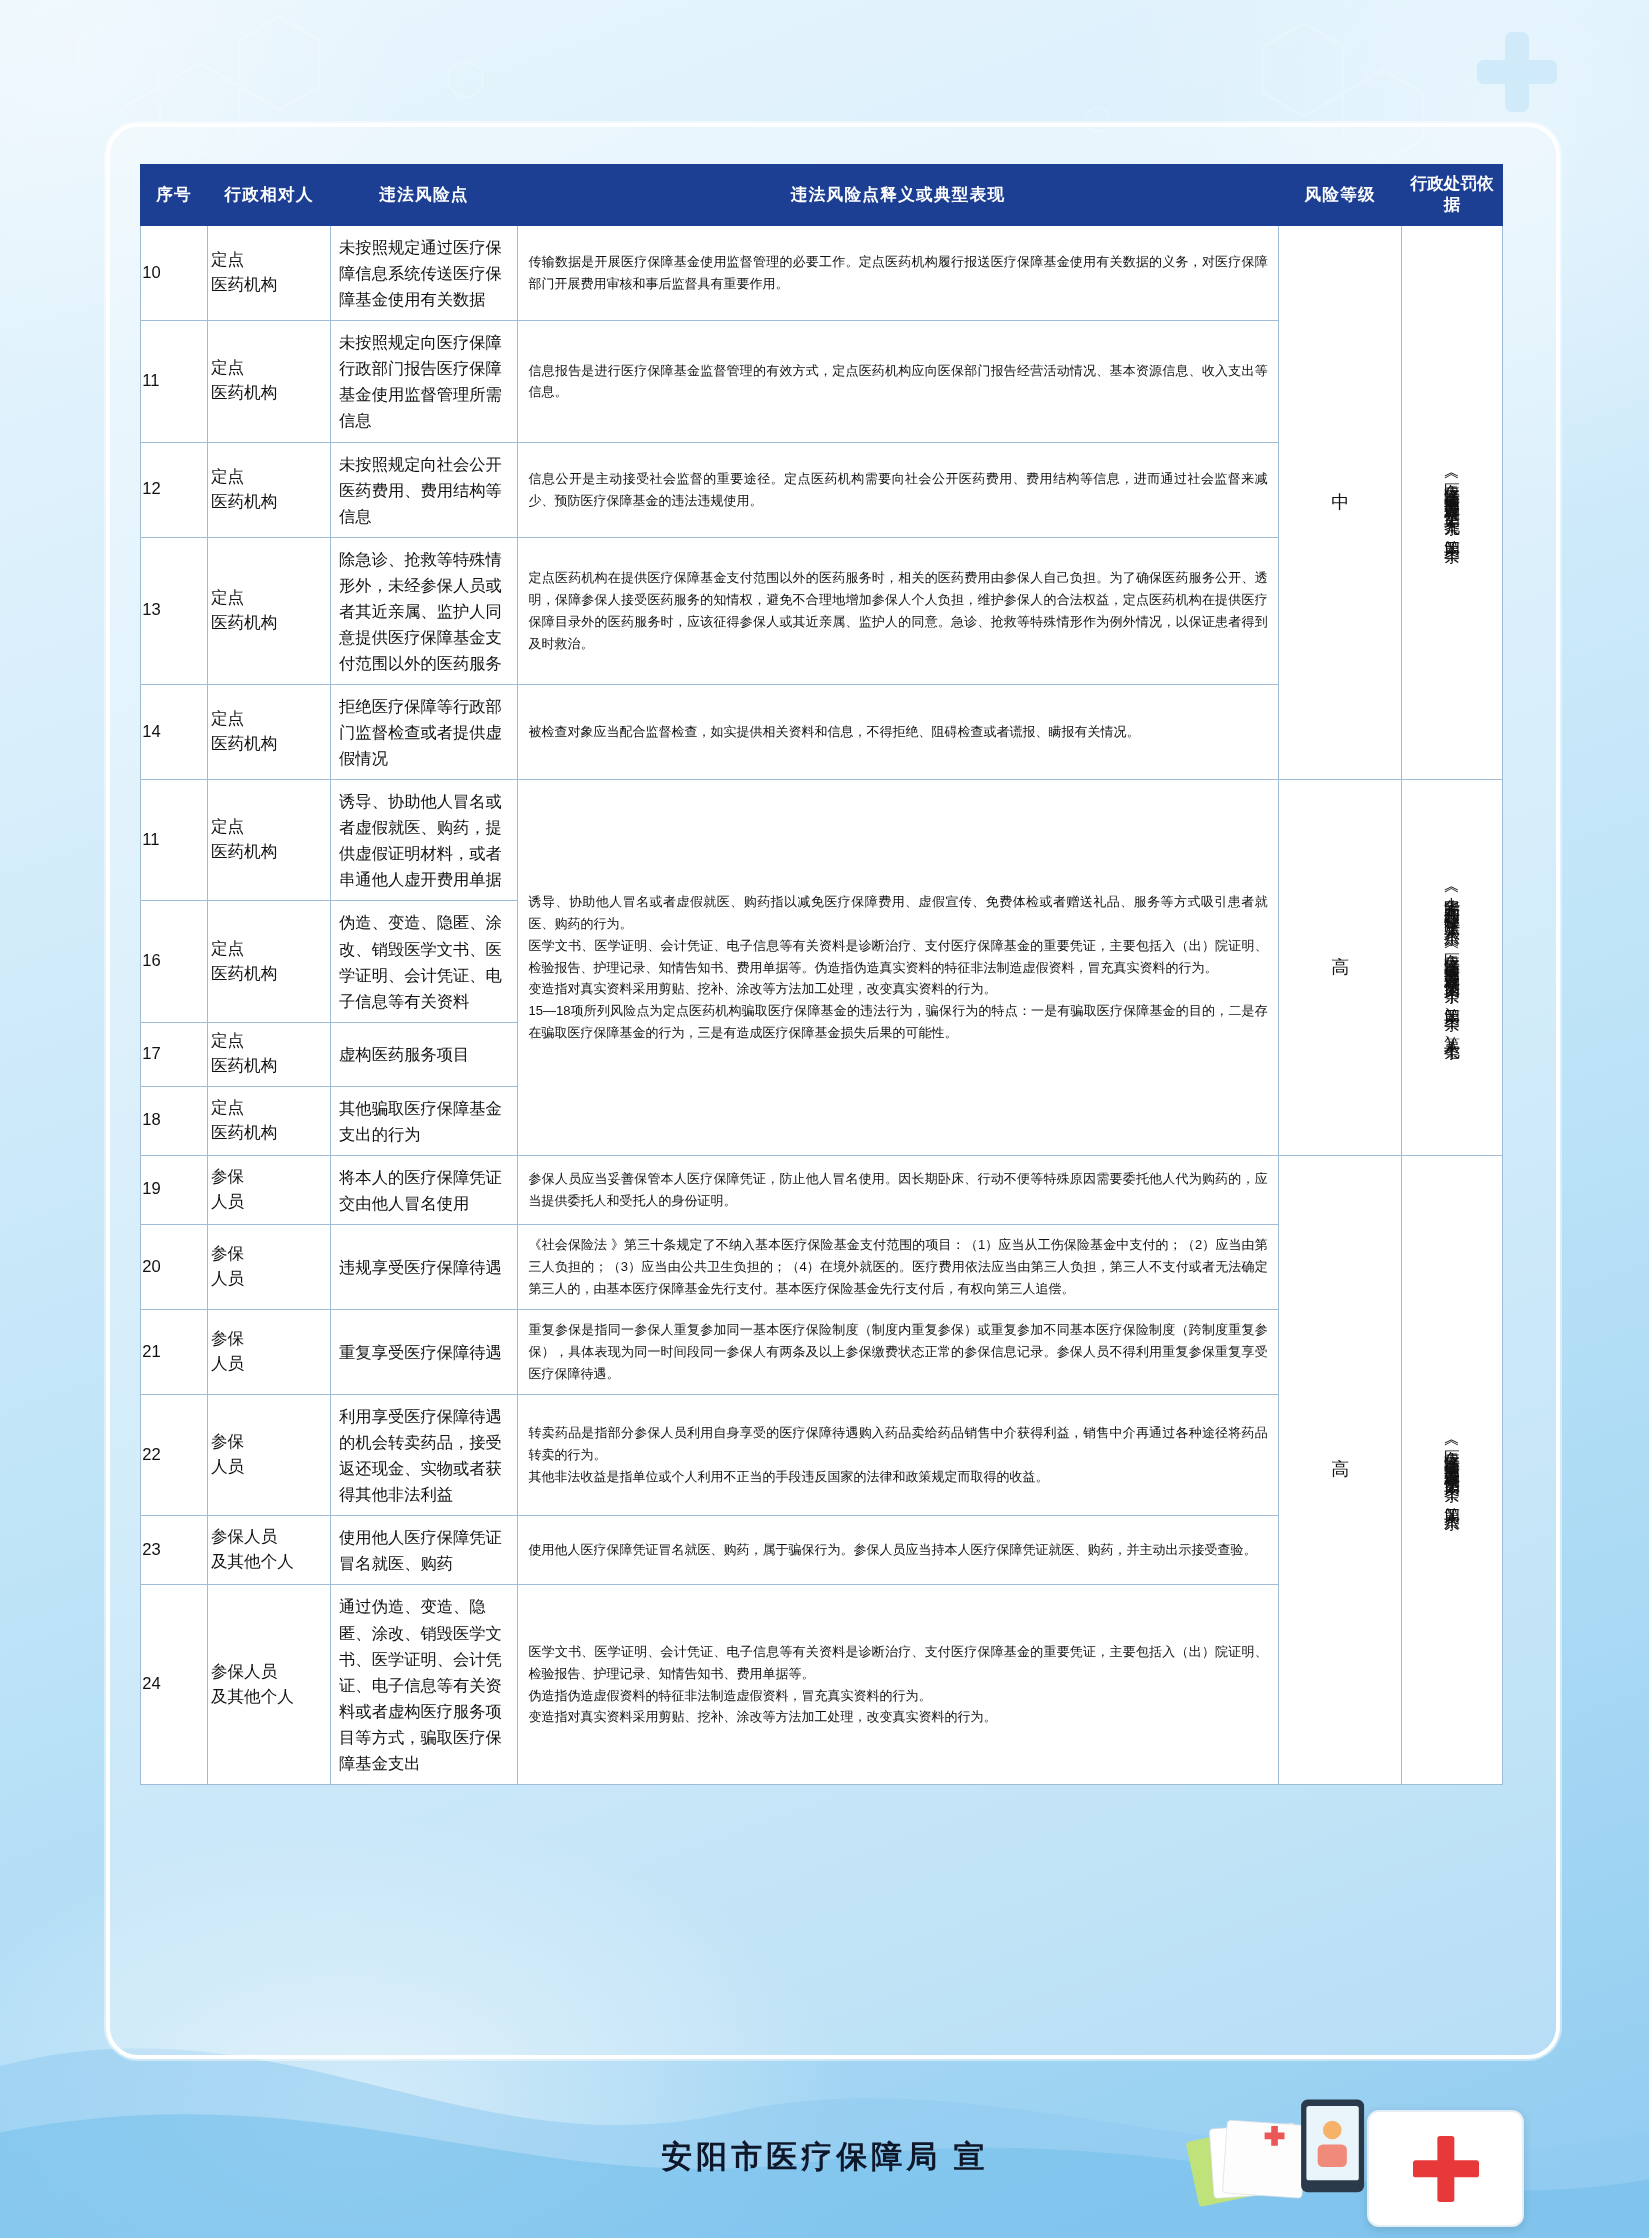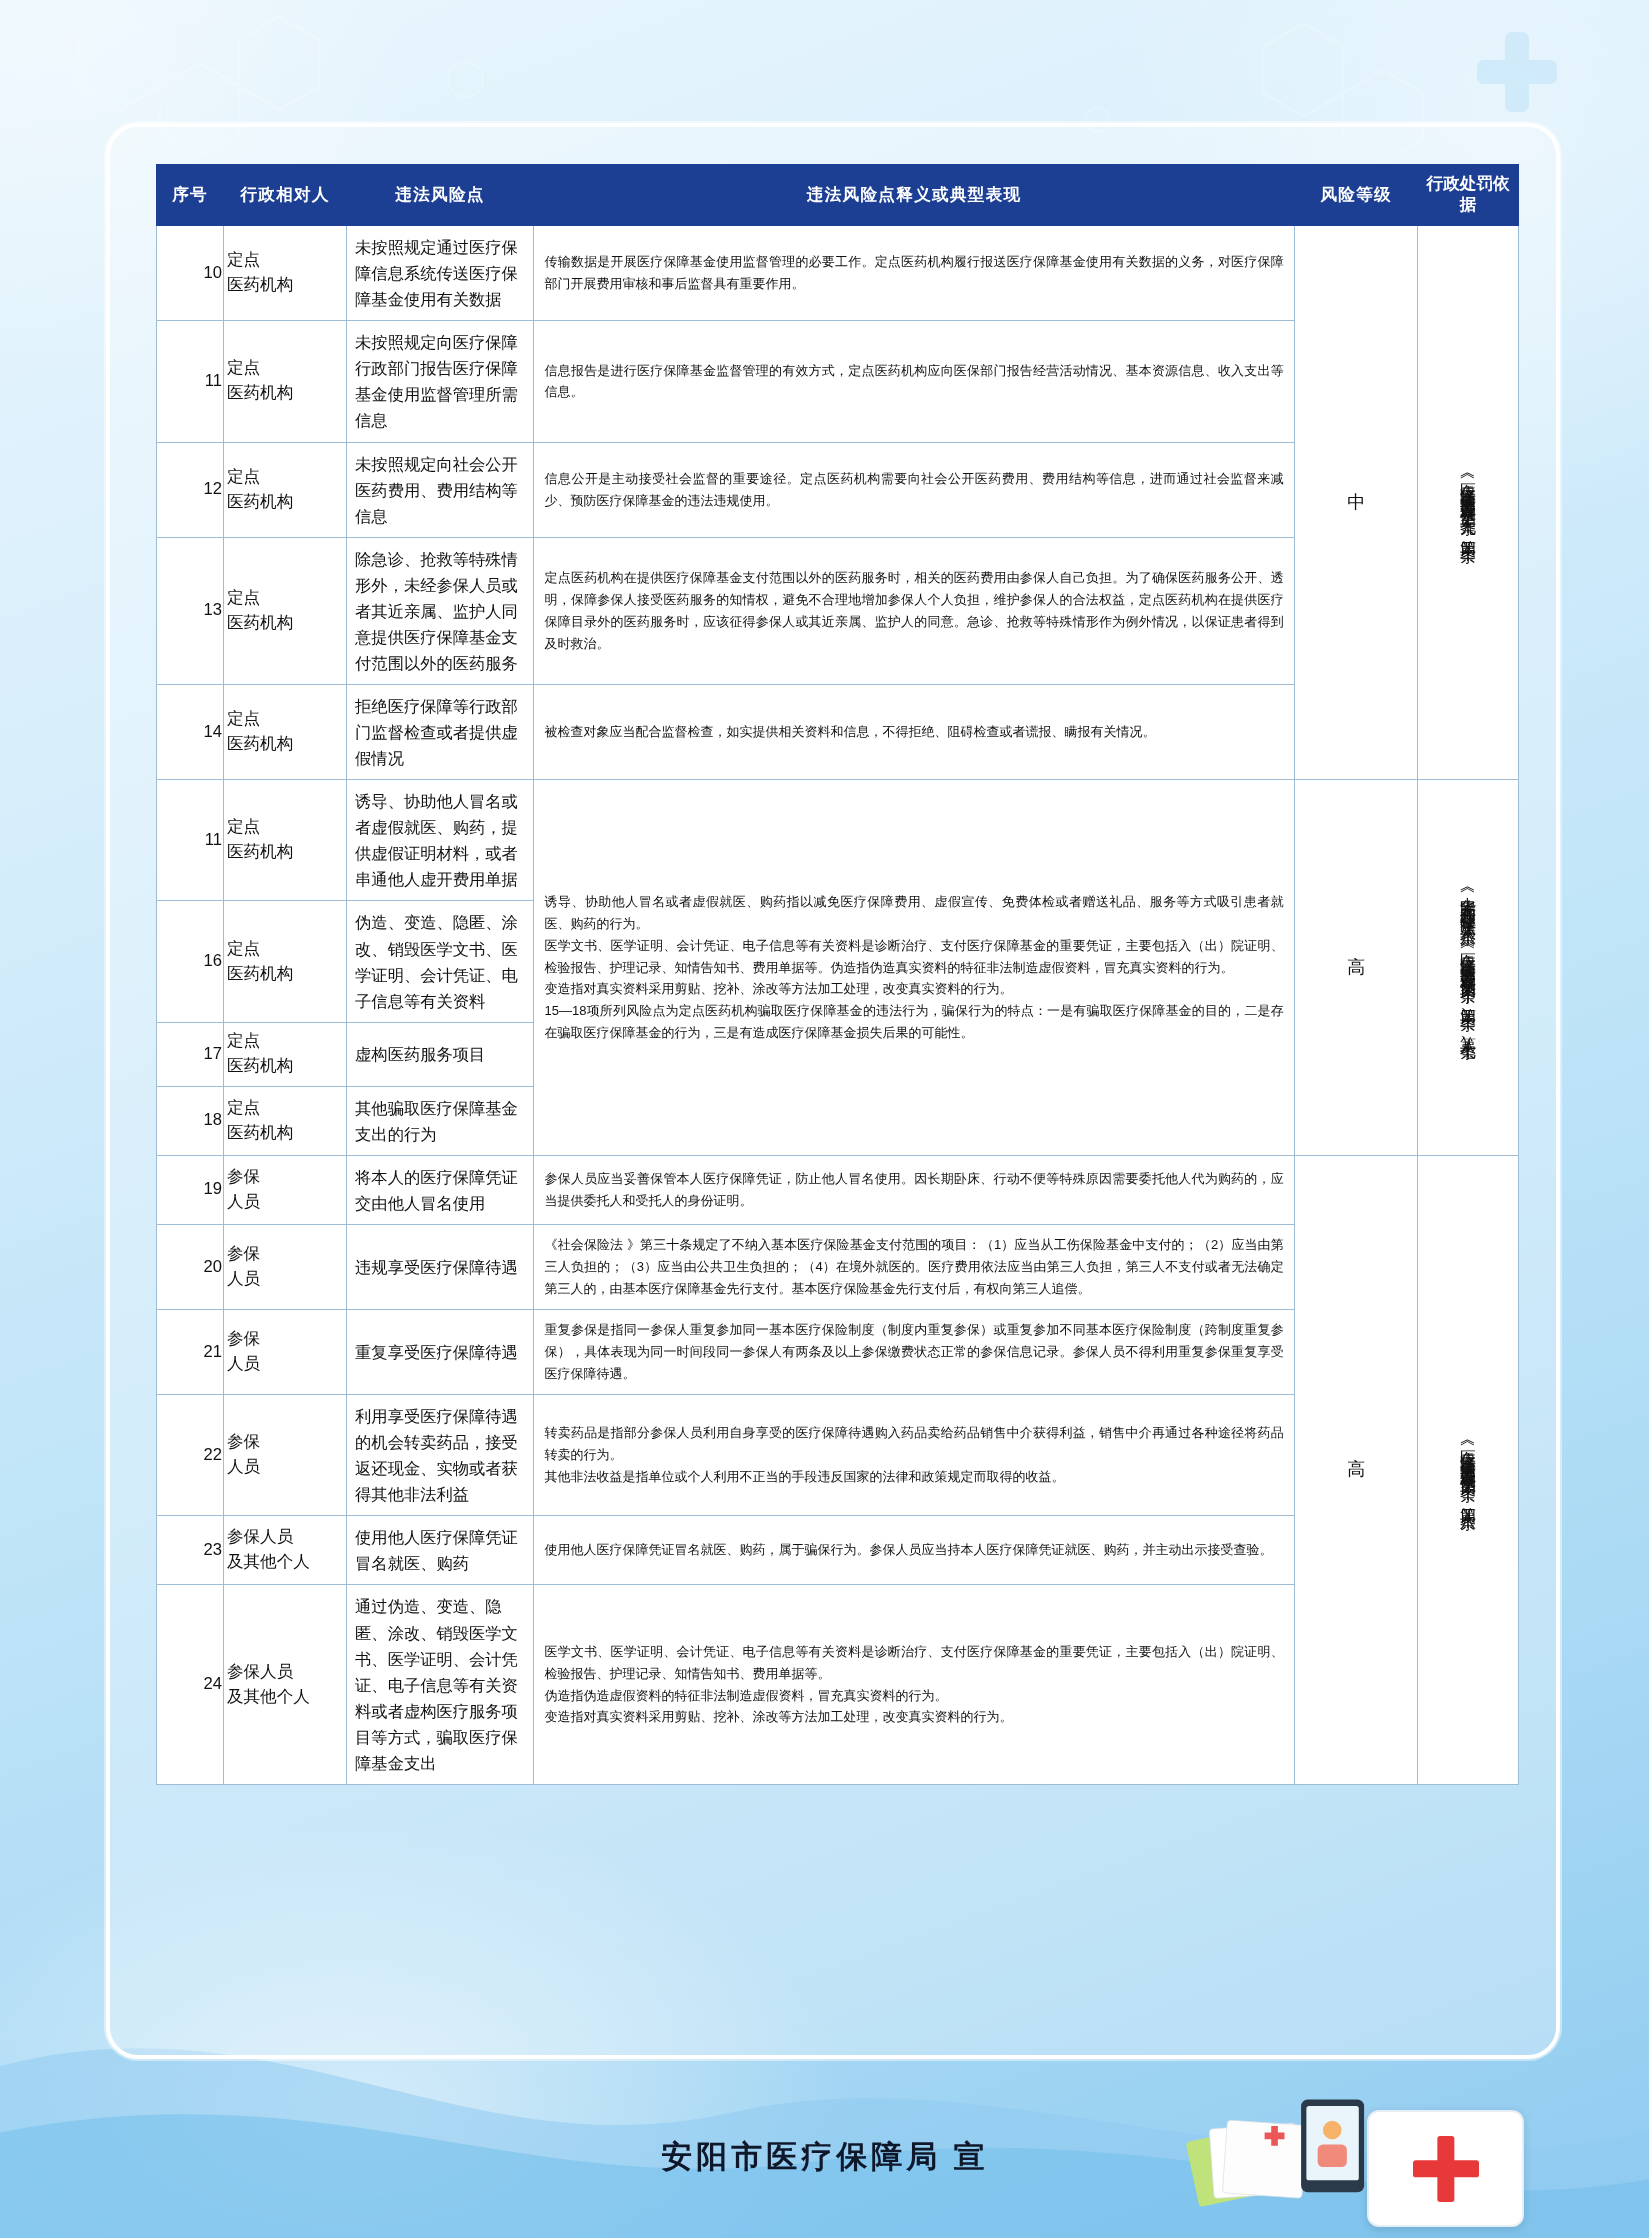--- a/index.html
+++ b/index.html
@@ -22,39 +22,39 @@
   .wave{position:absolute;left:0;bottom:0;width:100%;height:346px;pointer-events:none;}
 
   
   .sheet{
     position:absolute;left:106px;top:123px;width:1446px;height:1928px;
     border:4.7px solid #ffffff;border-radius:32px;
     background:rgba(255,255,255,0.30);
     box-shadow:0 0 0 2px rgba(255,255,255,.45);
   }
   .table-wrap{
-    position:absolute;left:156px;top:164px;width:1363px;
+    position:absolute;left:140px;top:164px;width:1363px;
   }
   table{border-collapse:collapse;width:1363px;table-layout:fixed;background:#ffffff;}
   col.c0{width:64px}
   col.c1{width:117px}
   col.c2{width:178px}
   col.c3{width:725px}
   col.c4{width:117px}
   col.c5{width:96px}
   th{
     background:#1c3f94;color:#ffffff;font-size:16.6px;font-weight:700;
     border:0.7px solid #1c3f94;padding:9.3px 2.7px;text-align:center;letter-spacing:1.3px;
   }
   th.narrow{letter-spacing:0px;line-height:1.25;}
   td{
     border:0.7px solid #9fbcd6;font-size:16.3px;color:#111;line-height:1.62;
     padding:8px 9.3px;vertical-align:middle;background:#fff;
   }
-  td.idx{text-align:right;font-size:16.6px;padding:6.6px 1.3px;}
+  td.idx{text-align:left;font-size:16.6px;padding:6.6px 1.3px;}
   td.party{font-size:16.6px;line-height:1.5;padding:6.6px 2.7px;}
   td.risk{font-size:16.3px;line-height:1.6;padding:8px 8px;}
   td.desc{font-size:13px;line-height:1.68;text-align:justify;padding:9.3px 10.6px;}
   td.level{text-align:center;font-size:18px;}
   td.basis{
     text-align:center;font-size:16px;line-height:1.5;padding:6.6px 4px;
     writing-mode:vertical-rl;text-orientation:upright;letter-spacing:2px;
     white-space:nowrap;
   }
 

